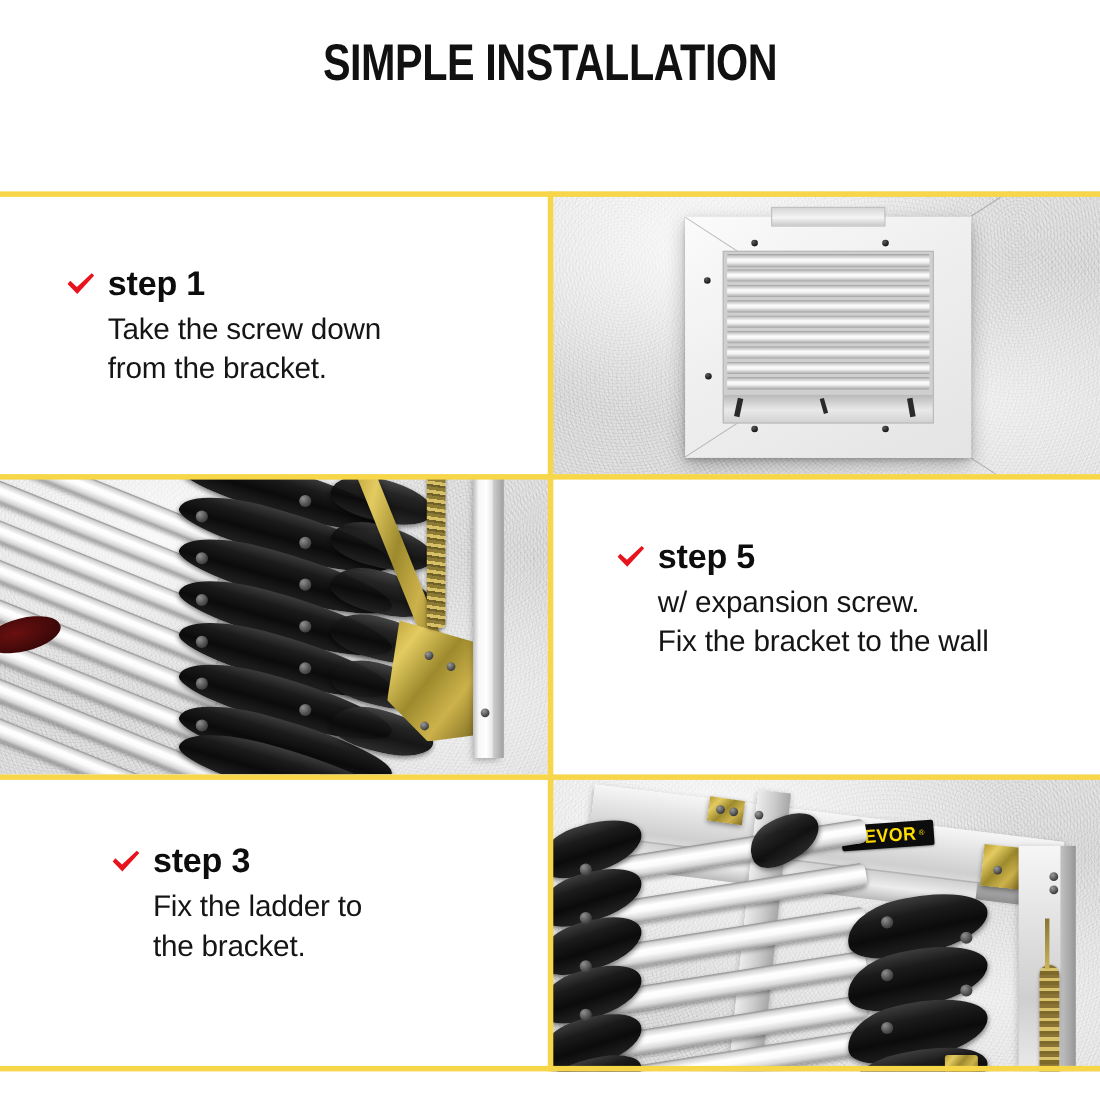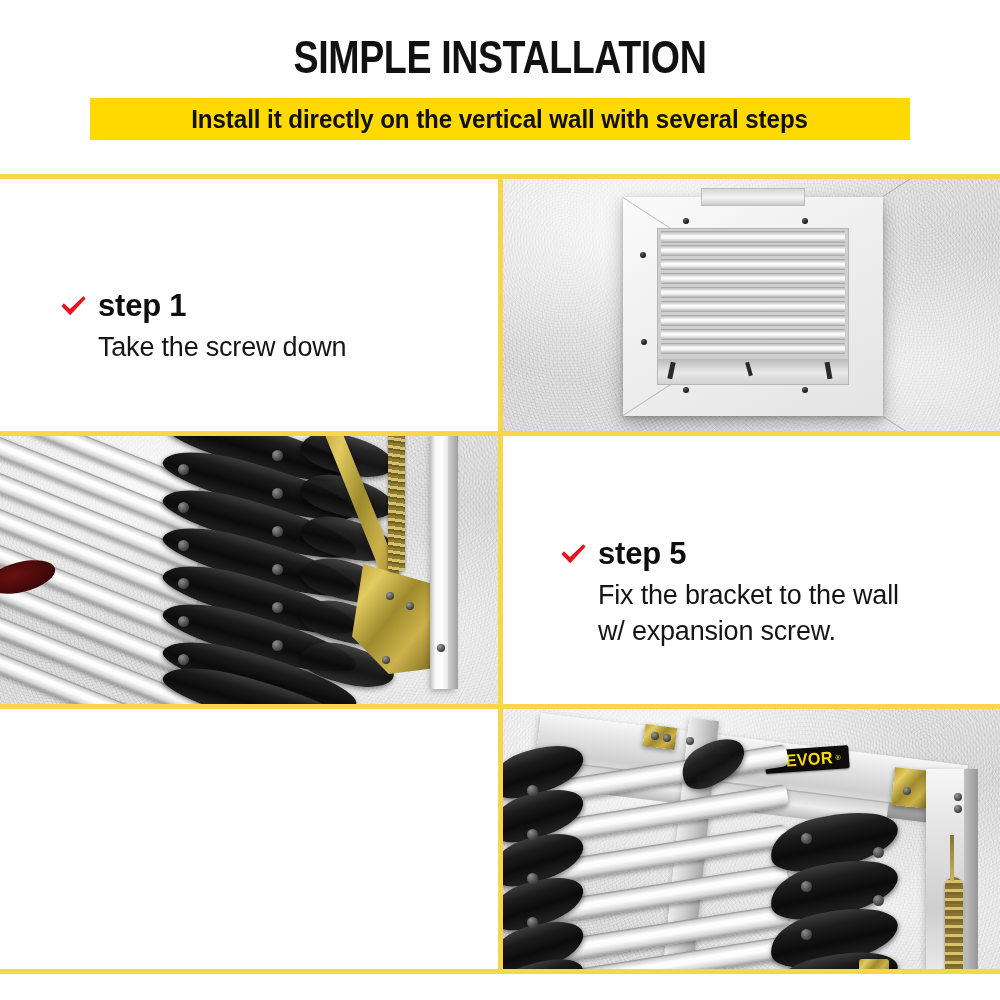--- a/index.html
+++ b/index.html
@@ -60,21 +60,21 @@
   .r3 { top:533px; height:267px; }
 
   
   .rule { position:absolute; background:#F7D64A; z-index:30; }
   .rule-h { left:0; width:1000px; height:5px; }
   .rule-v { width:5px; }
 
   
   .textcell { background:#ffffff; display:block; }
   .step-block { position:absolute; }
-  .step-head { display:flex; align-items:center; gap:11px;margin-top:48px; }
+  .step-head { display:flex; align-items:center; gap:11px; }
   .check {
     width:27px; height:24px; flex:0 0 auto;
     display:block;
   }
   .step-title {
     font-family:"Liberation Sans", sans-serif;
     font-weight:bold; font-size:31px; color:#0d0d0d;
     line-height:1.0; letter-spacing:-0.2px;
   }
   .step-desc {
@@ -201,37 +201,35 @@
     background:repeating-linear-gradient(to bottom,#8a7334 0 3px,#d9c26c 3px 6px,#7d6a2b 6px 9px);
     border-radius:50px;
     box-shadow:0 1px 3px rgba(0,0,0,0.4);
   }
 </style>
 </head>
 <body>
 
 <div class="header">
   <div class="title">SIMPLE INSTALLATION</div>
-  <div class="subtitle-bar">
-    <div class="subtitle-text">Install it directly on the vertical wall with several steps</div>
-  </div>
 </div>
 
 <div class="grid">
 
   <div class="cell textcell c-left r1">
     <div class="step-block" style="left:60px; top:68px; width:420px;">
       <div class="step-head">
         <svg class="check" viewBox="0 0 28 24">
           <path d="M1.5 12.2 L4.0 9.2 L10.3 15.0 L24.2 2.0 L26.6 4.2 L10.6 21.6 Z" fill="#E8131D"></path>
         </svg>
         <span class="step-title">step 1</span>
       </div>
       <div class="step-desc">
         <div>Take the screw down</div>
+        <div>from the bracket.</div>
       </div>
     </div>
   </div>
 
   <div class="cell c-right r1">
     <div class="photo">
       <div class="wall"></div>
 
       <div class="vent-frame">
         <div class="vent-top-bar"></div>
@@ -332,28 +330,38 @@
 
   <div class="cell textcell c-right r2">
     <div class="step-block" style="left:59px; top:56px; width:430px;">
       <div class="step-head">
         <svg class="check" viewBox="0 0 28 24">
           <path d="M1.5 12.2 L4.0 9.2 L10.3 15.0 L24.2 2.0 L26.6 4.2 L10.6 21.6 Z" fill="#E8131D"></path>
         </svg>
         <span class="step-title">step 5</span>
       </div>
       <div class="step-desc">
+        <div>w/ expansion screw.</div>
         <div>Fix the bracket to the wall</div>
-        <div>w/ expansion screw.</div>
       </div>
     </div>
   </div>
 
   <div class="cell textcell c-left r3">
     <div class="step-block" style="left:101px; top:60px; width:390px;">
+      <div class="step-head">
+        <svg class="check" viewBox="0 0 28 24">
+          <path d="M1.5 12.2 L4.0 9.2 L10.3 15.0 L24.2 2.0 L26.6 4.2 L10.6 21.6 Z" fill="#E8131D"></path>
+        </svg>
+        <span class="step-title">step 3</span>
+      </div>
+      <div class="step-desc">
+        <div>Fix the ladder to</div>
+        <div>the bracket.</div>
+      </div>
     </div>
   </div>
 
   <div class="cell c-right r3">
     <div class="photo">
       <div class="wall"></div>
 
       <div class="mount-plate" style="left:40px; top:6px; width:430px; height:56px; transform:rotate(7deg); transform-origin:0 0;"></div>
       <div style="position:absolute;left:40px;top:52px;width:430px;height:16px;background:linear-gradient(to bottom,#b6b6b6,#8f8f8f);transform:rotate(7deg);transform-origin:0 0;"></div>
 

